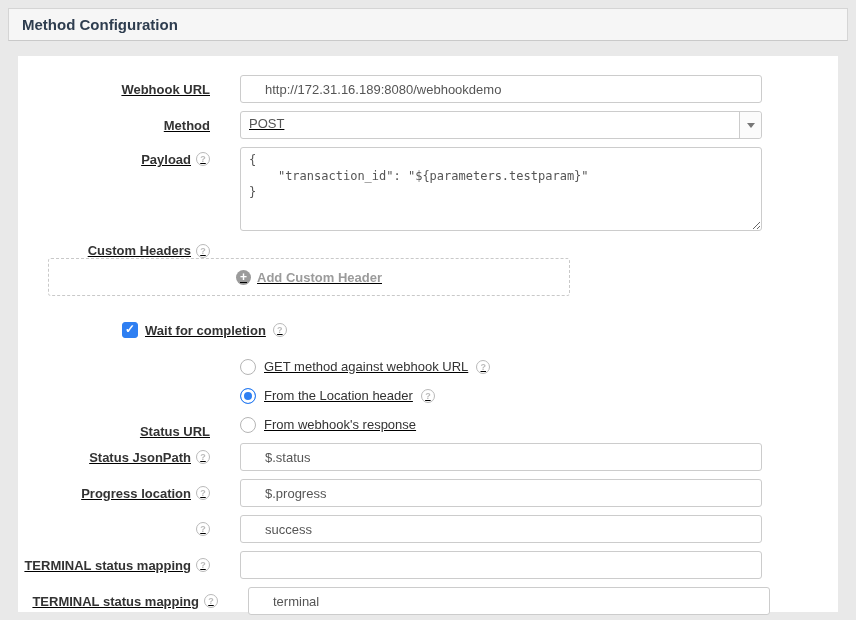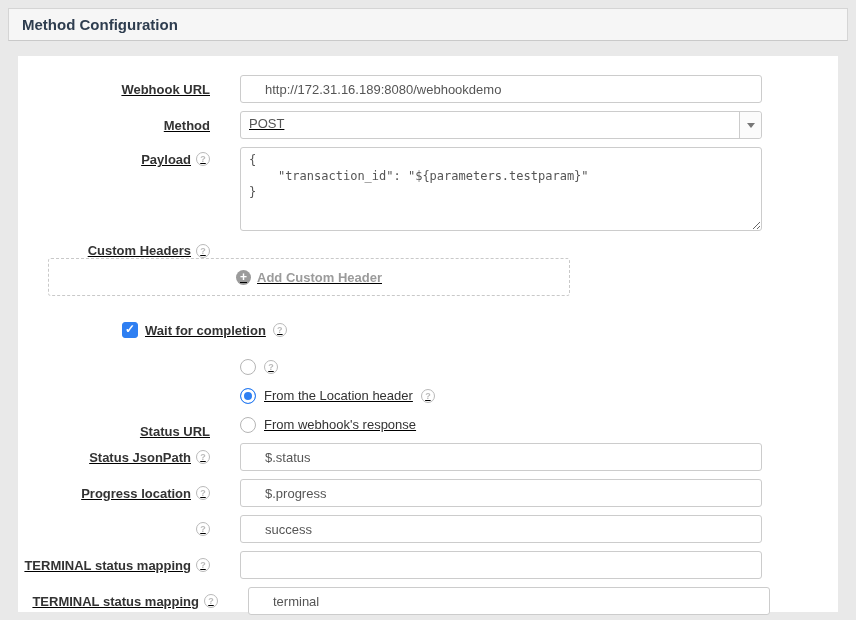--- a/index.html
+++ b/index.html
@@ -211,20 +211,21 @@
       <span class="help">?</span>
     </div>
 
     <div class="frow radios-row top2">
       <div class="label-col">
         <span class="lbl">Status URL</span>
       </div>
       <div class="ctrl">
         <div class="radio-row">
           <span class="radio"></span>
+          <span class="rlbl">GET method against webhook URL</span>
           <span class="help">?</span>
         </div>
         <div class="radio-row">
           <span class="radio checked"></span>
           <span class="rlbl">From the Location header</span>
           <span class="help">?</span>
         </div>
         <div class="radio-row">
           <span class="radio"></span>
           <span class="rlbl">From webhook's response</span>

